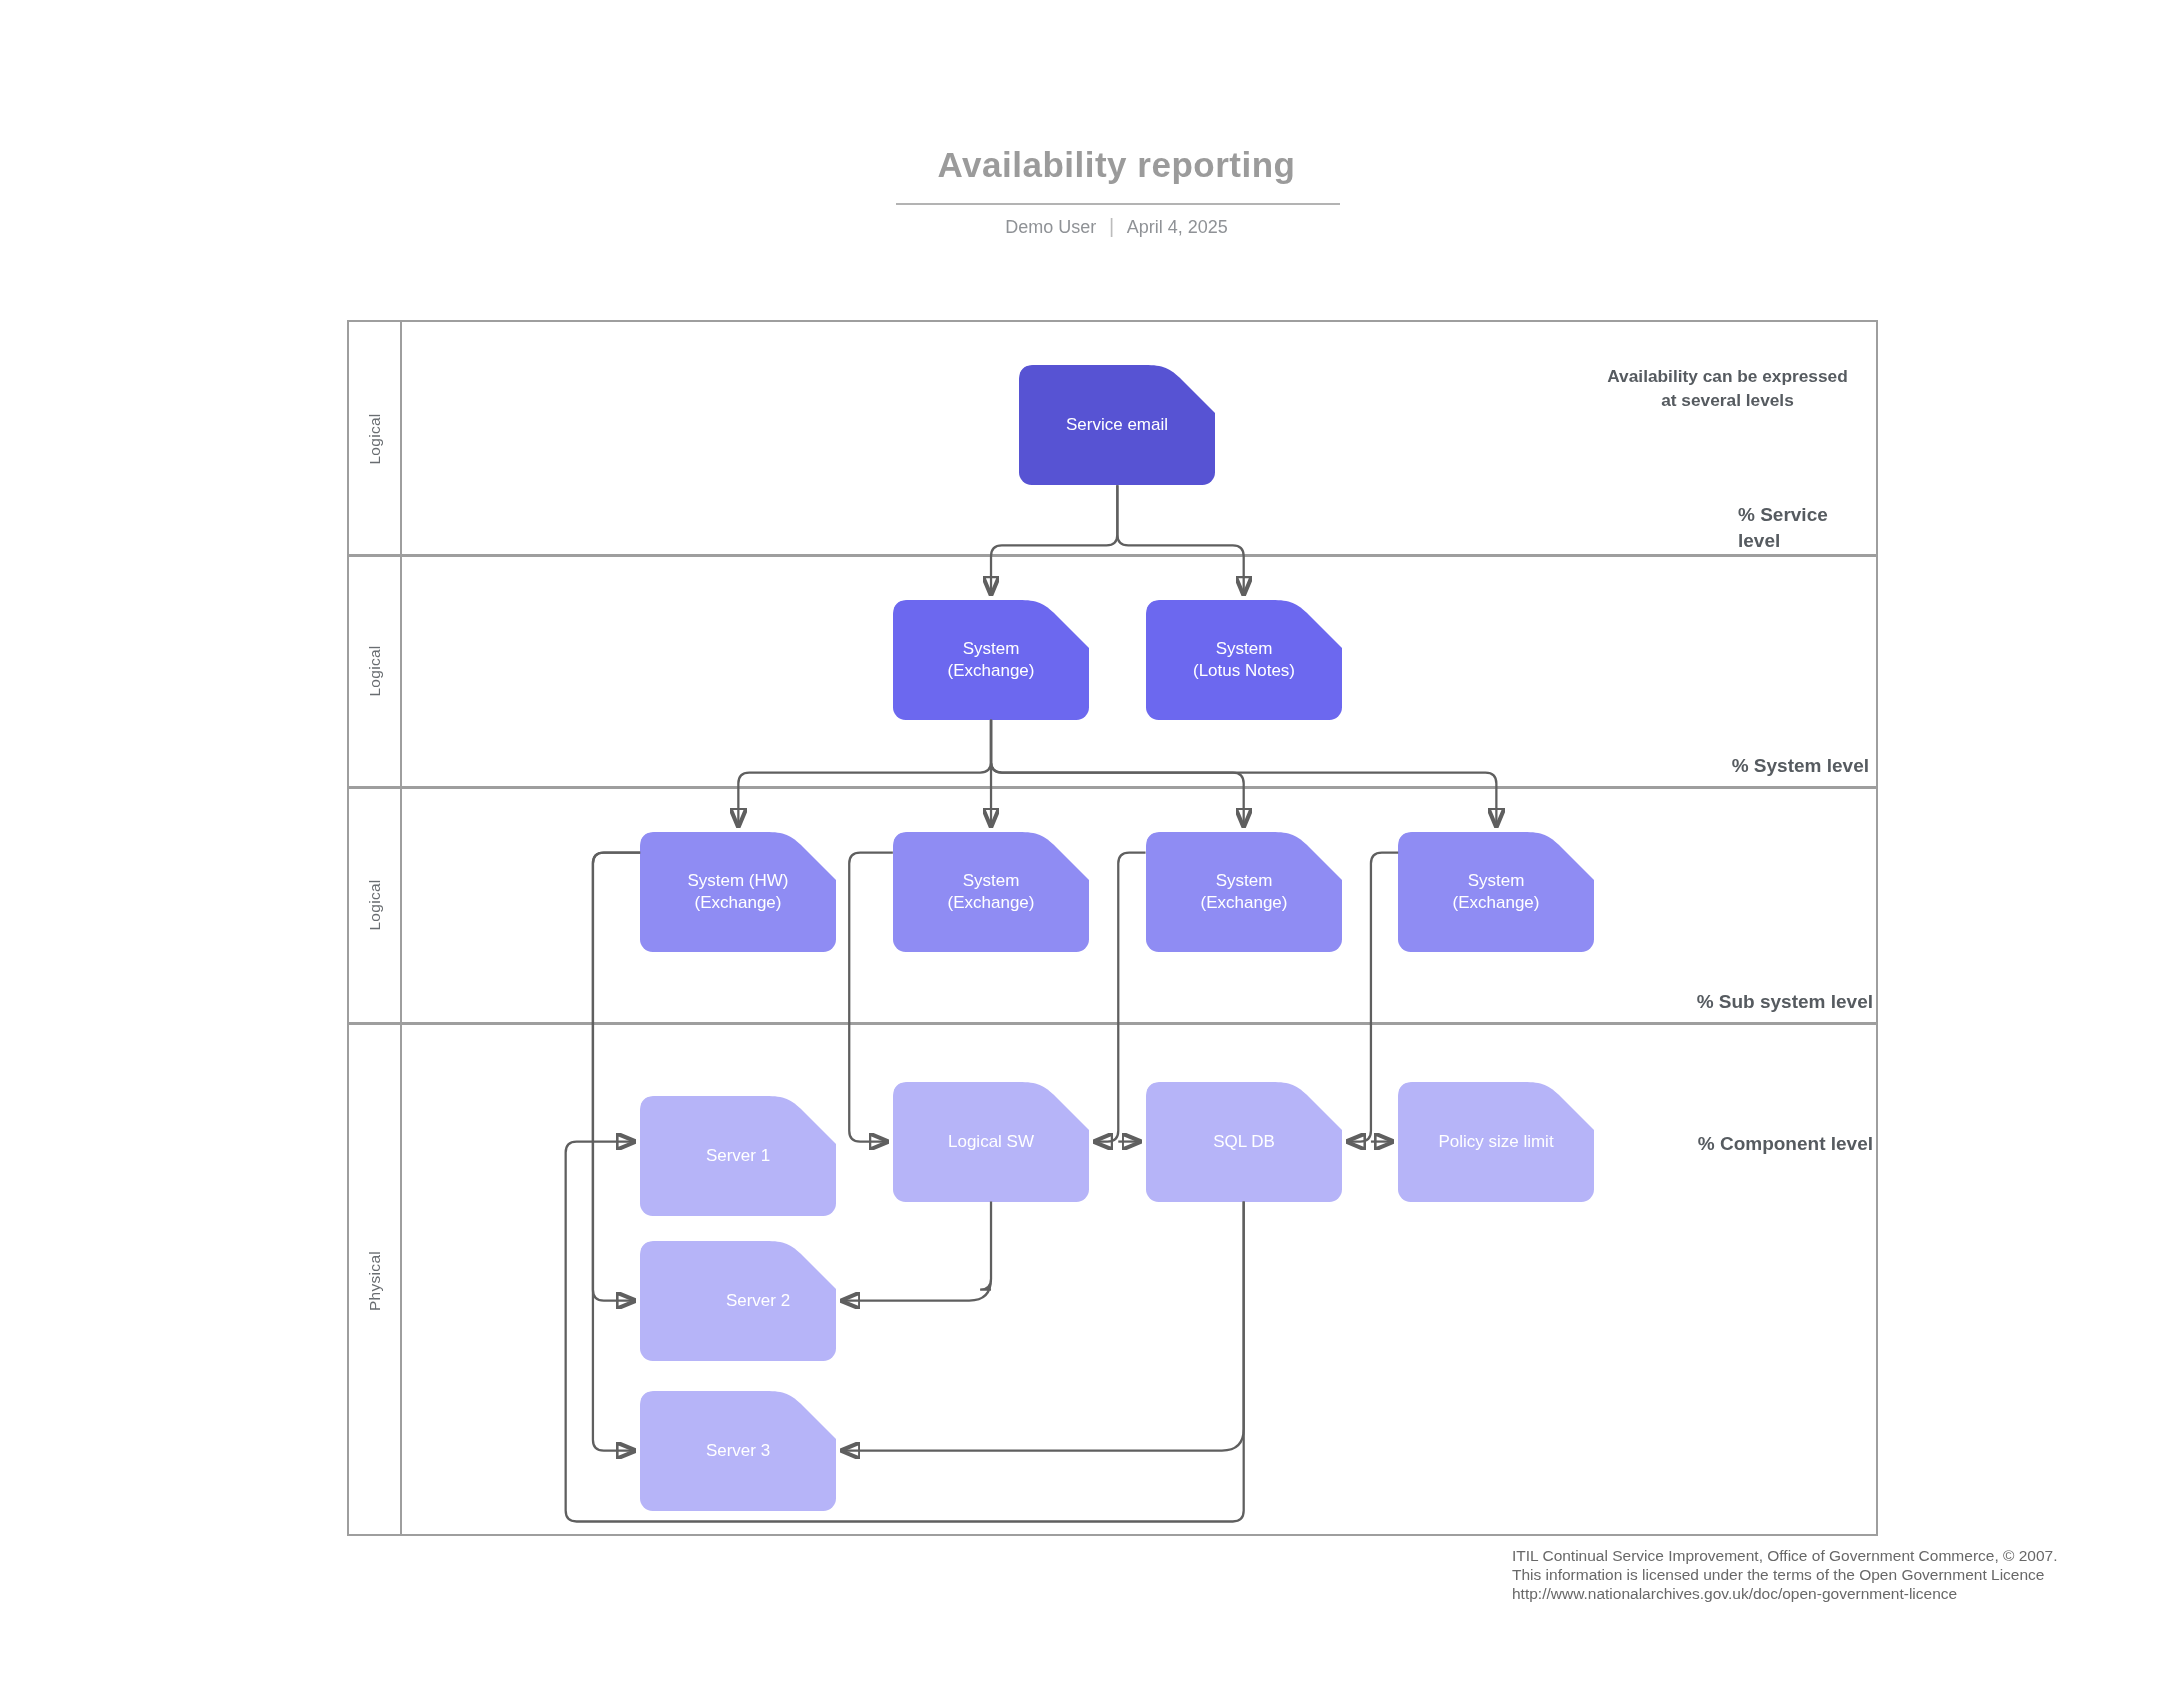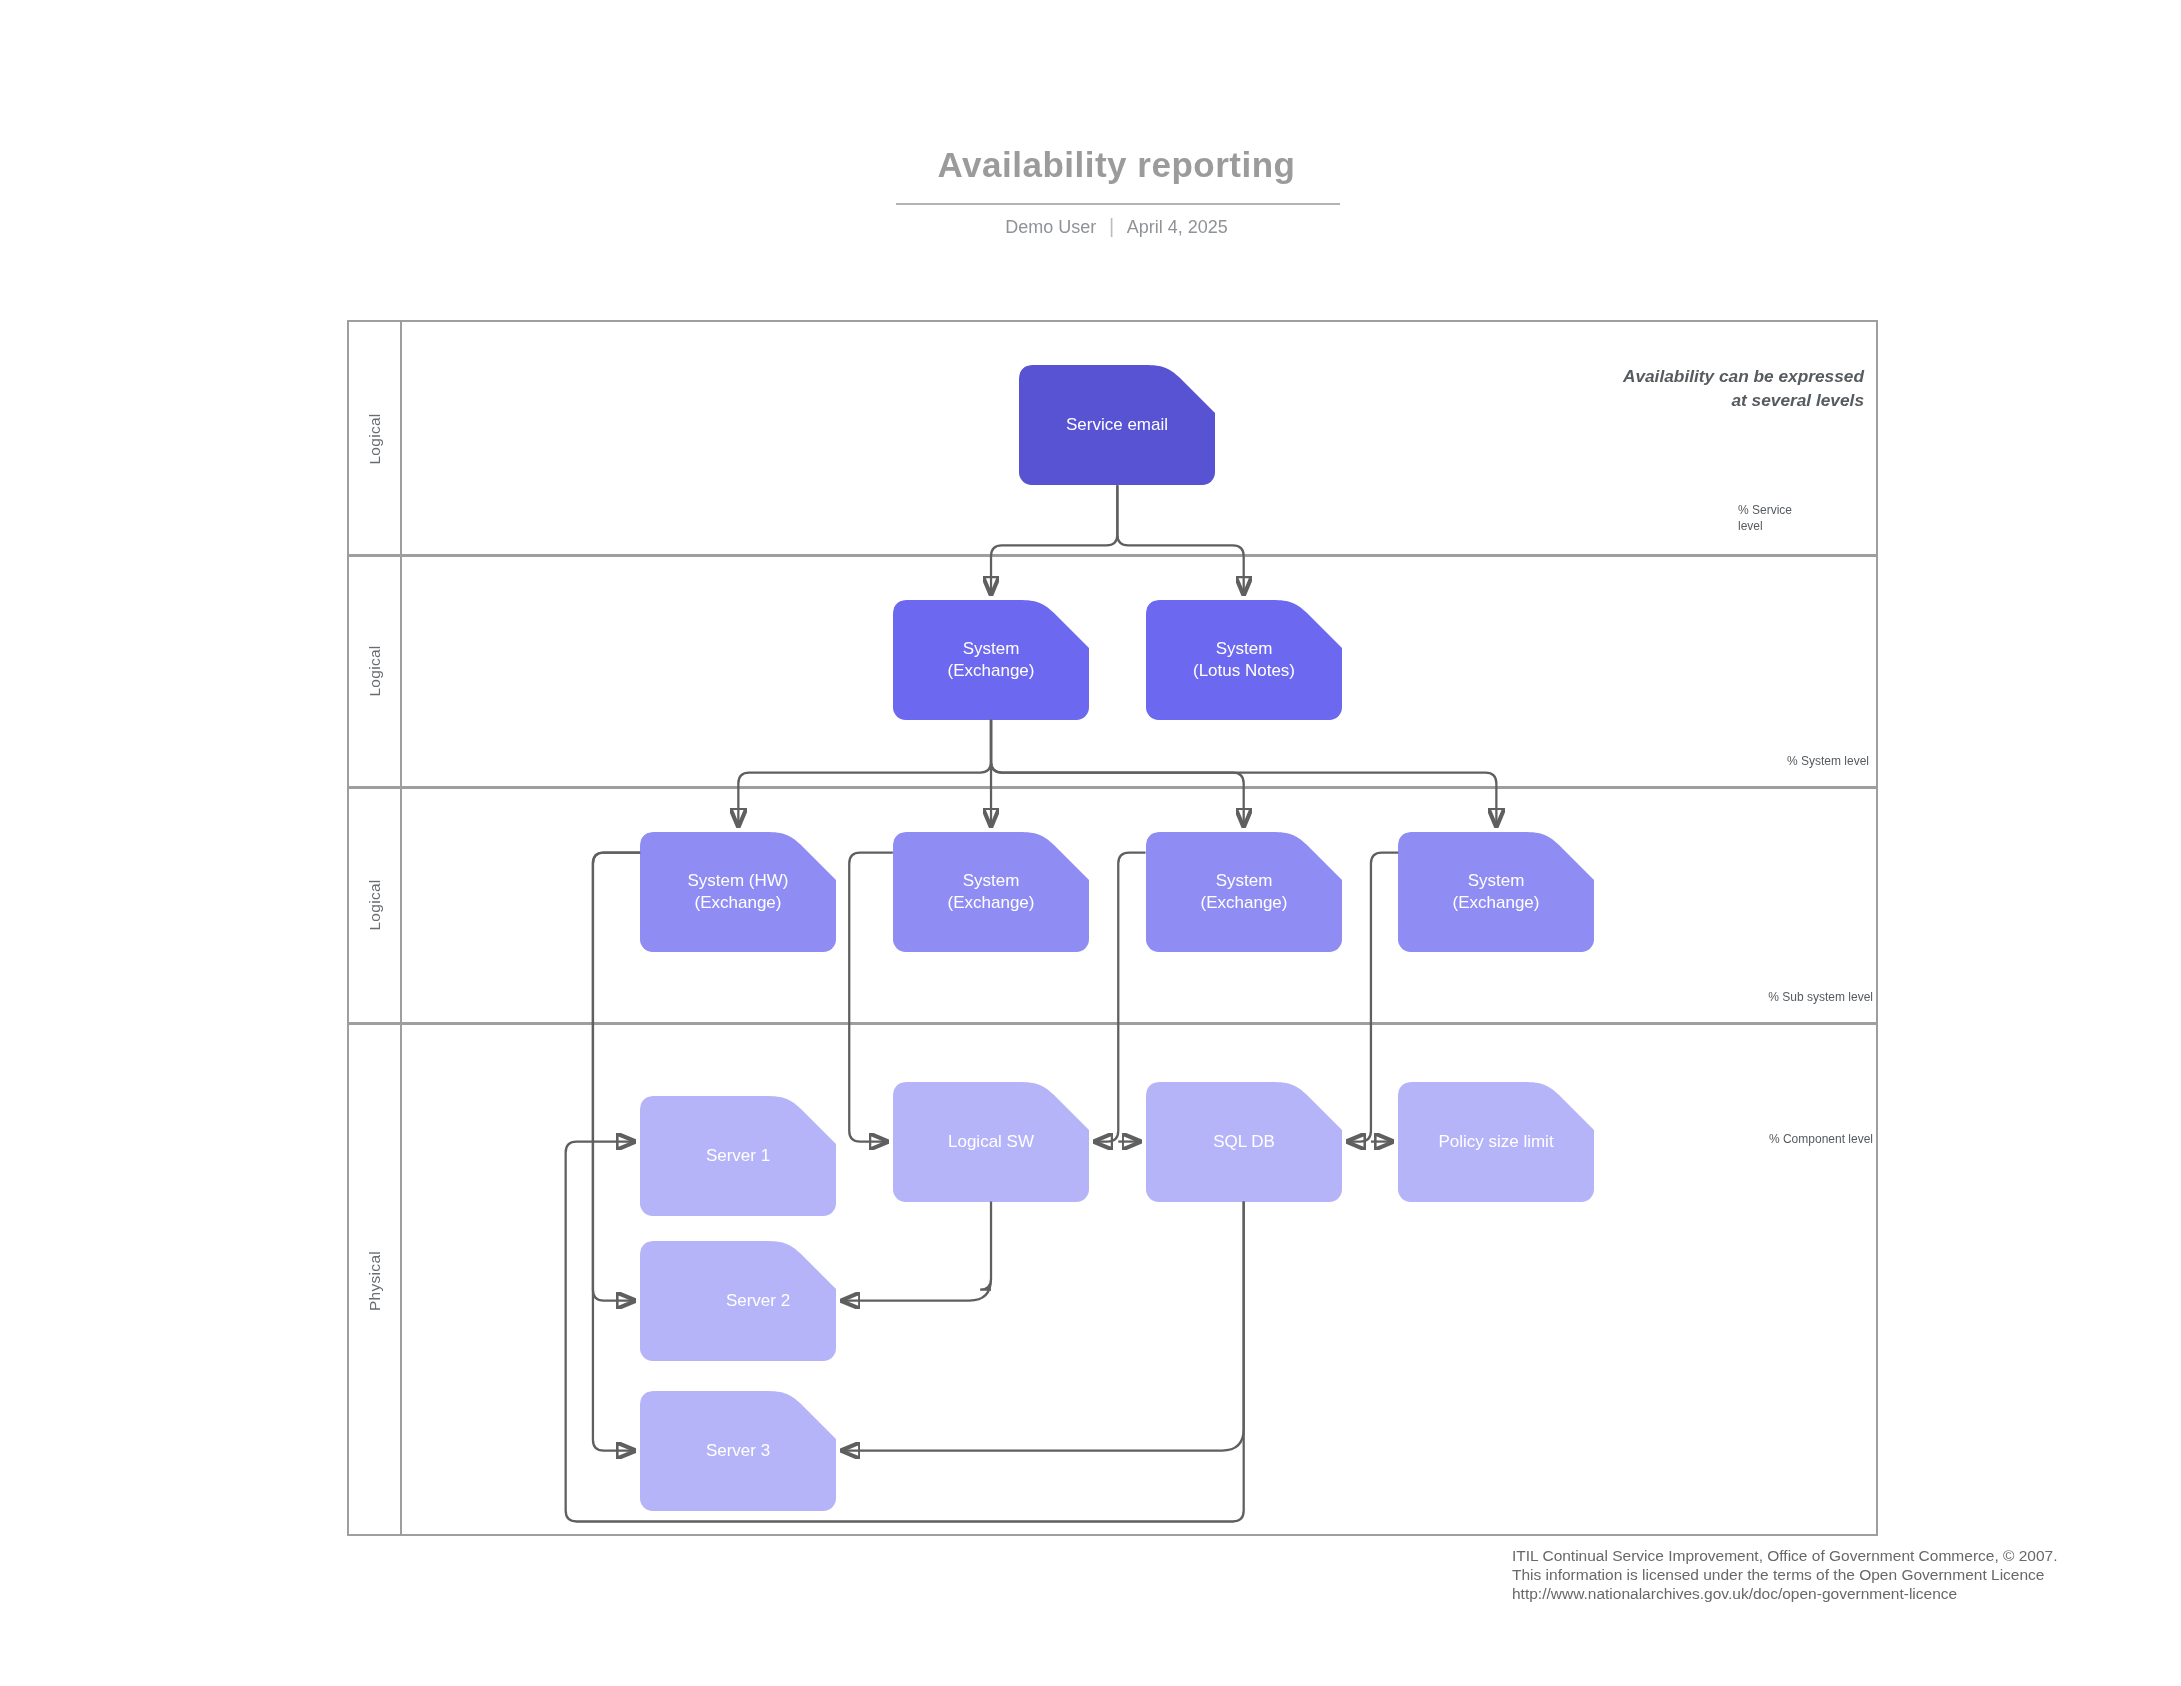--- a/index.html
+++ b/index.html
@@ -52,25 +52,25 @@
     white-space: pre-line; border-radius: 12.7px;
     clip-path: path("M14 0 H126 C144 0 151 3 163 15 L198 50 C209 61 216 70 216 85 V118 C216 130 206 132 202 132 H14 C4 132 0 128 0 118 V14 C0 4 4 0 14 0 Z");
   }
   .lv1 { background: var(--node-level1, #5753d3); }
   .lv2 { background: var(--node-level2, #6c68ef); }
   .lv3 { background: var(--node-level3, #8f8cf3); }
   .lv4 { background: var(--node-level4, #b6b4f8); }
   
   .callout {
     position: absolute; left: 1591px; top: 364px; width: 273px;
-    text-align: right; font-size: 17.3px; font-weight: 700;
-    color: var(--annotation-text, #565b60); white-space: pre-line; line-height: 1.4; font-style: italic;
+    text-align: center; font-size: 17.3px; font-weight: 700;
+    color: var(--annotation-text, #565b60); white-space: pre-line; line-height: 1.4;
   }
   .level-label {
-    position: absolute; font-size: 12px; font-weight: 400;
+    position: absolute; font-size: 19px; font-weight: 700;
     color: var(--annotation-text, #565b60); white-space: pre-line; line-height: 1.35;
   }
   .ll-service   { left: 1738px; top: 502px;  width: 145px; text-align: left; }
   .ll-system    { left: 1687px; top: 753px;  width: 182px; text-align: right; }
   .ll-subsystem { left: 1660px; top: 989px; width: 213px; text-align: right; }
   .ll-component { left: 1660px; top: 1131px; width: 213px; text-align: right; }
   
   .edges { position: absolute; left: 0; top: 0; z-index: 5; pointer-events: none; }
   .edges path { fill: none; stroke: var(--edge, #5f5f5f); stroke-width: 2.5; }
   

